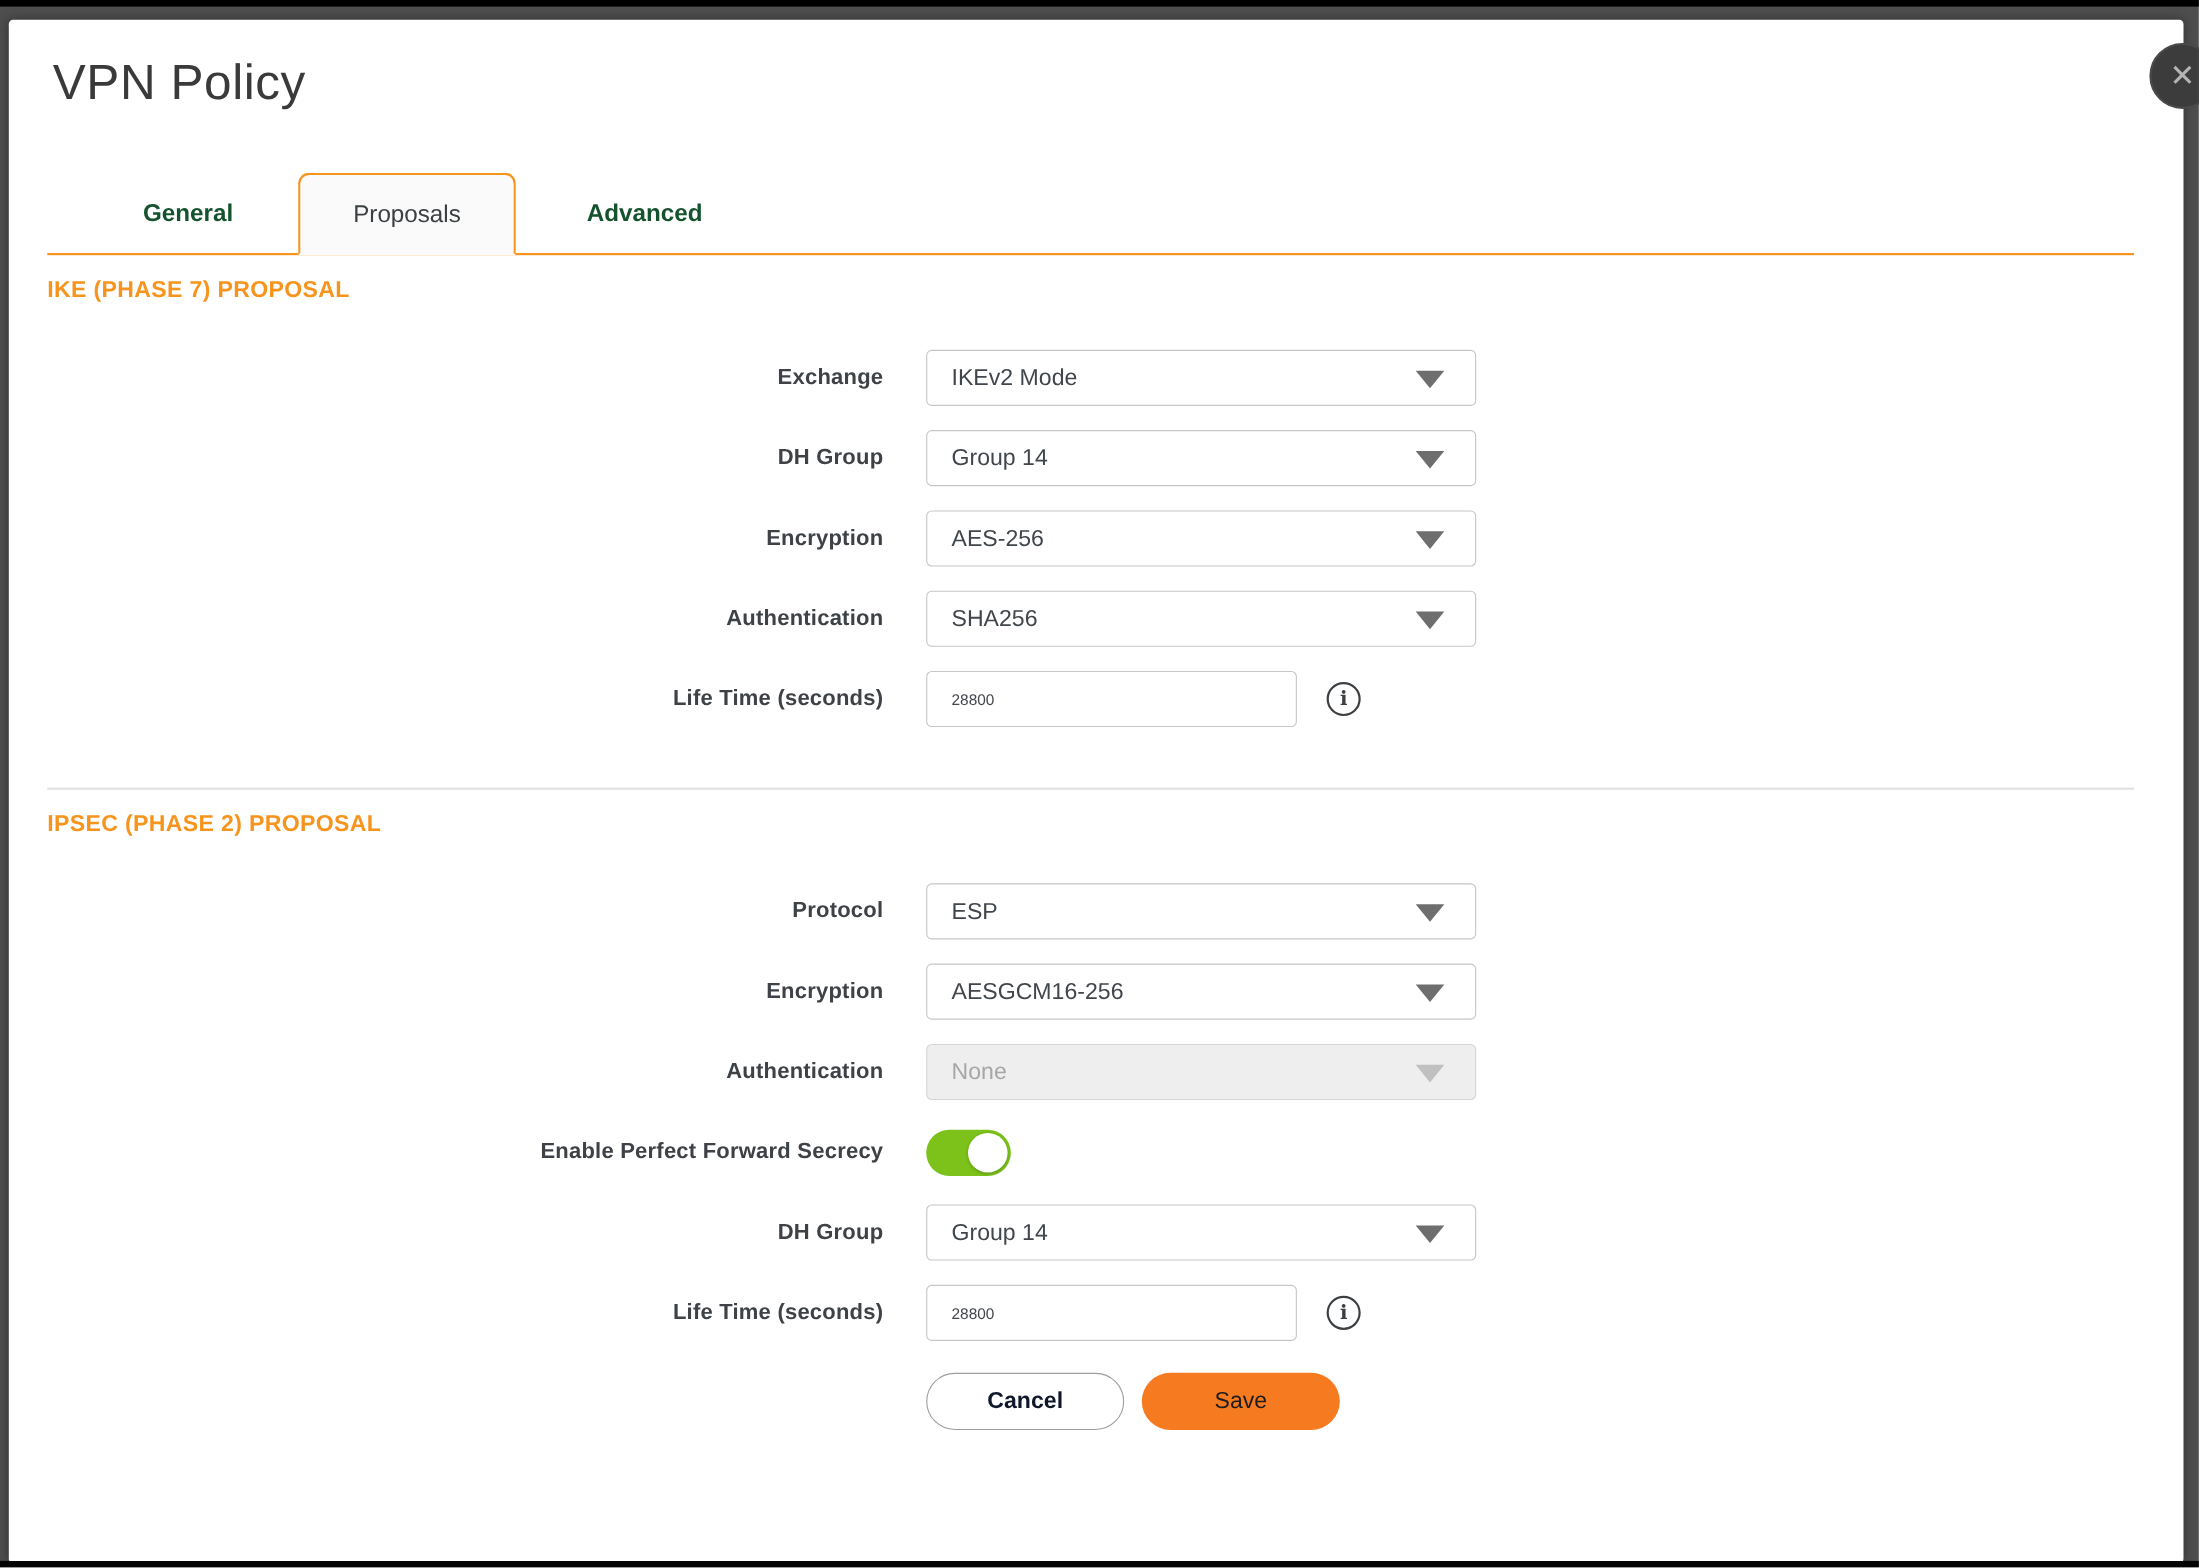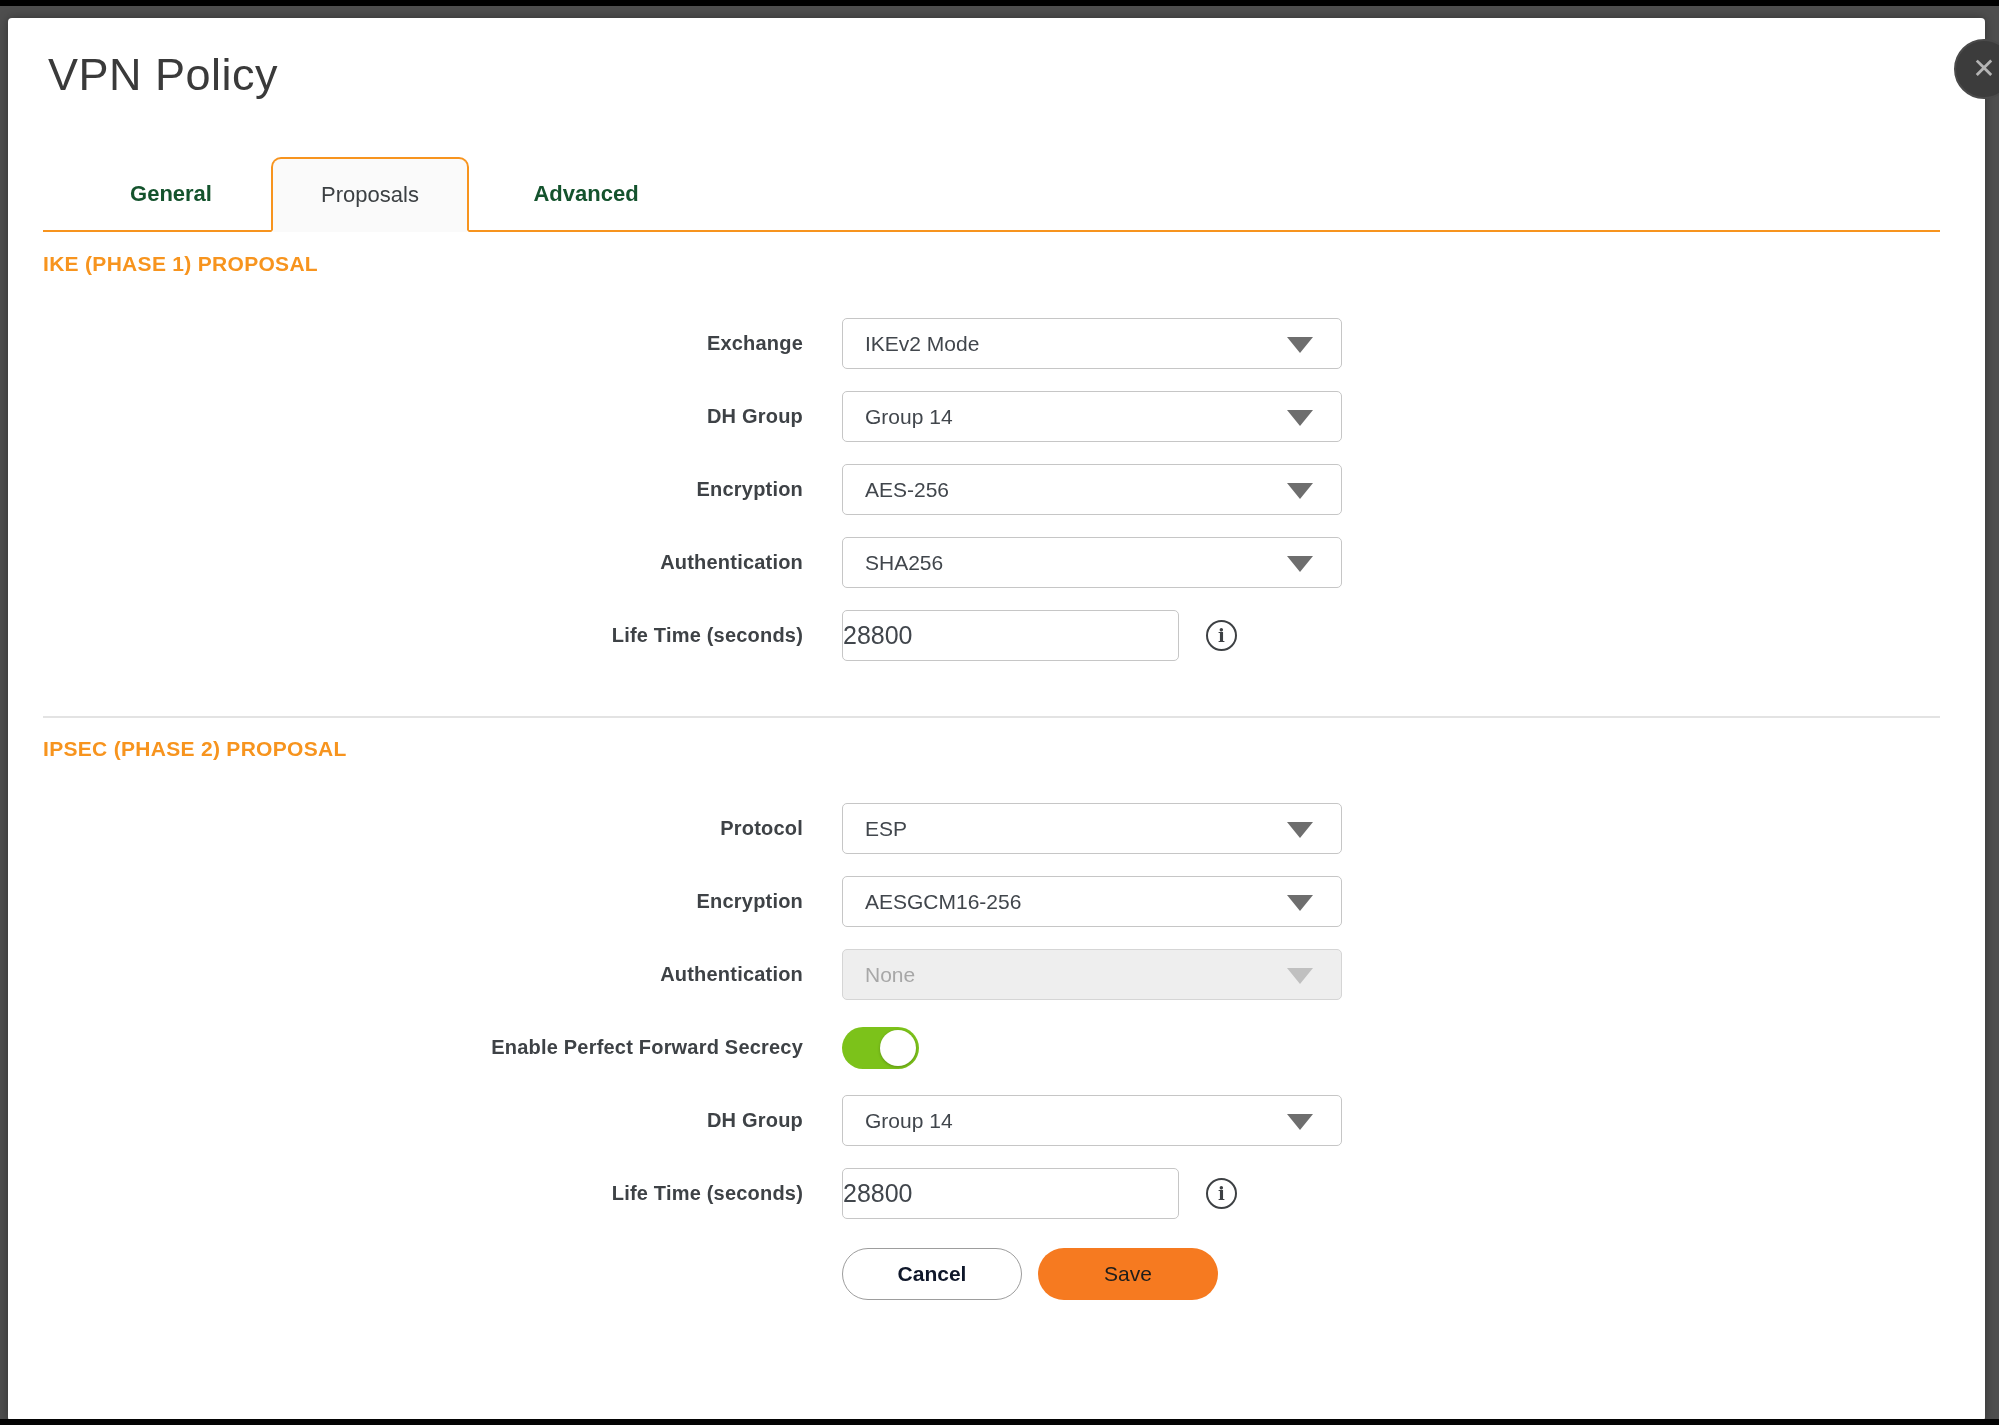--- a/index.html
+++ b/index.html
@@ -118,21 +118,22 @@
     background: #eeeeee;
     border-color: #d5d5d5;
     color: #a7a7a7;
     cursor: default;
   }
   .select.disabled .chevron { border-top-color: #c0c0c0; }
   .text-input {
     width: 337px; height: 51px;
     border: 1px solid #c6c6c6;
     border-radius: 5px;
-    font-size: 25px;
+    padding-left: 22px;
+    font-size: 14px;
     color: #41464c;
     font-family: "Liberation Sans", sans-serif;
     outline: none;
   }
   .info-icon {
     margin-left: 27px;
     width: 31px; height: 31px;
     border: 2.5px solid #3d4043;
     border-radius: 50%;
     display: flex; align-items: center; justify-content: center;
@@ -201,21 +202,21 @@
     <h1 class="title">VPN Policy</h1>
 
     <div class="tabs">
       <div class="tab tab-general">General</div>
       <div class="tab tab-proposals active">Proposals</div>
       <div class="tab tab-advanced">Advanced</div>
     </div>
 
     <div class="content">
 
-      <div class="section-heading">IKE (PHASE 1) PROPOSAL</div>
+      <div class="section-heading">IKE (PHASE 7) PROPOSAL</div>
 
       <div class="form">
 
         <div class="row">
           <div class="row-label">Exchange</div>
           <div class="field">
             <div class="select">
               <span>IKEv2 Mode</span>
               <span class="chevron"></span>
             </div>

